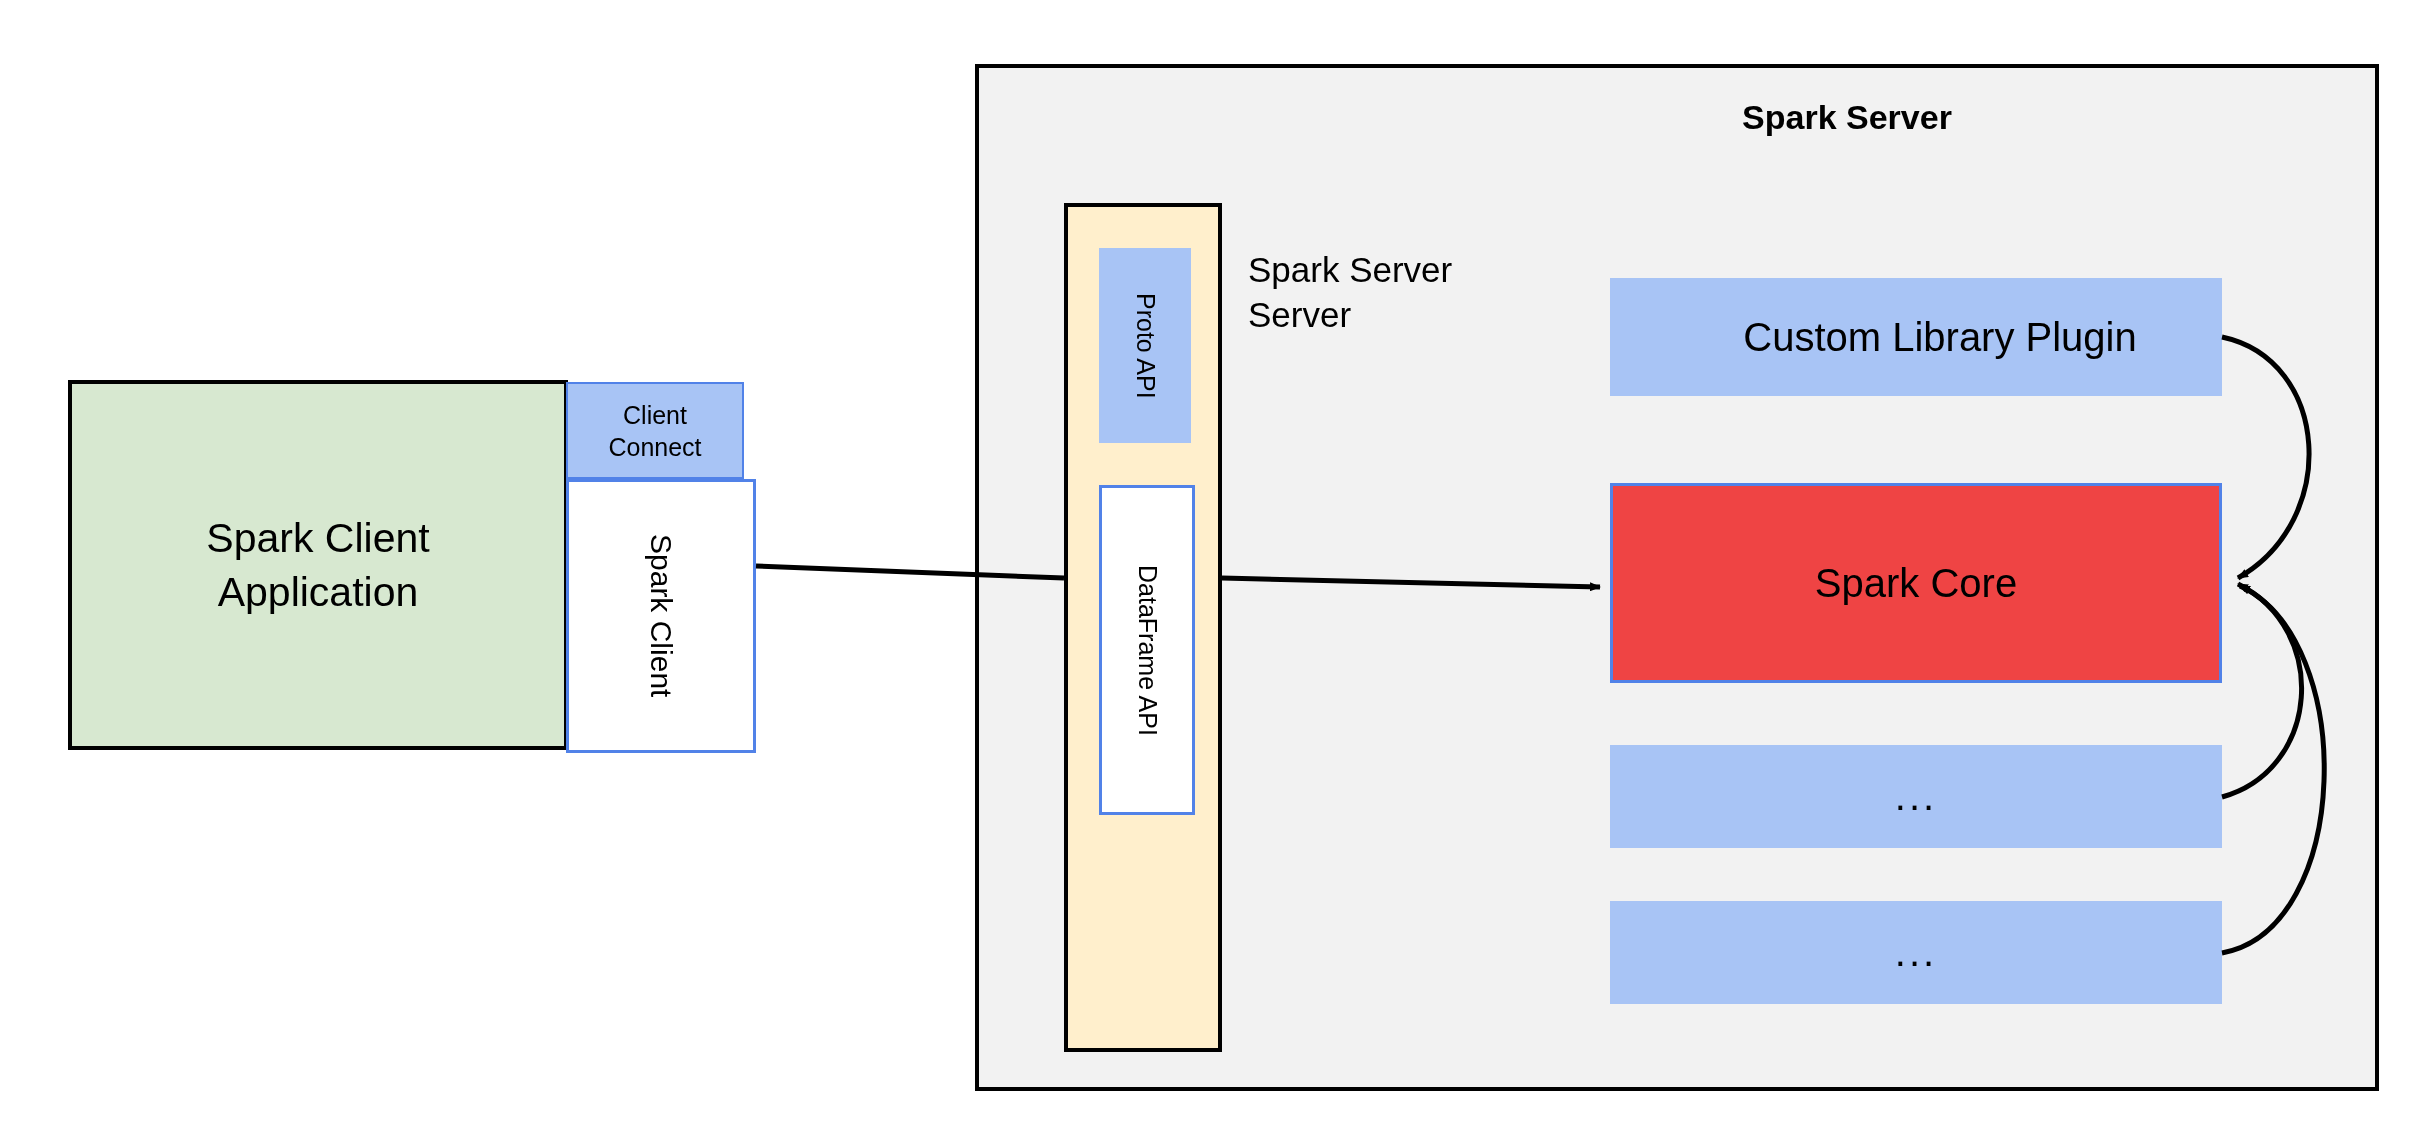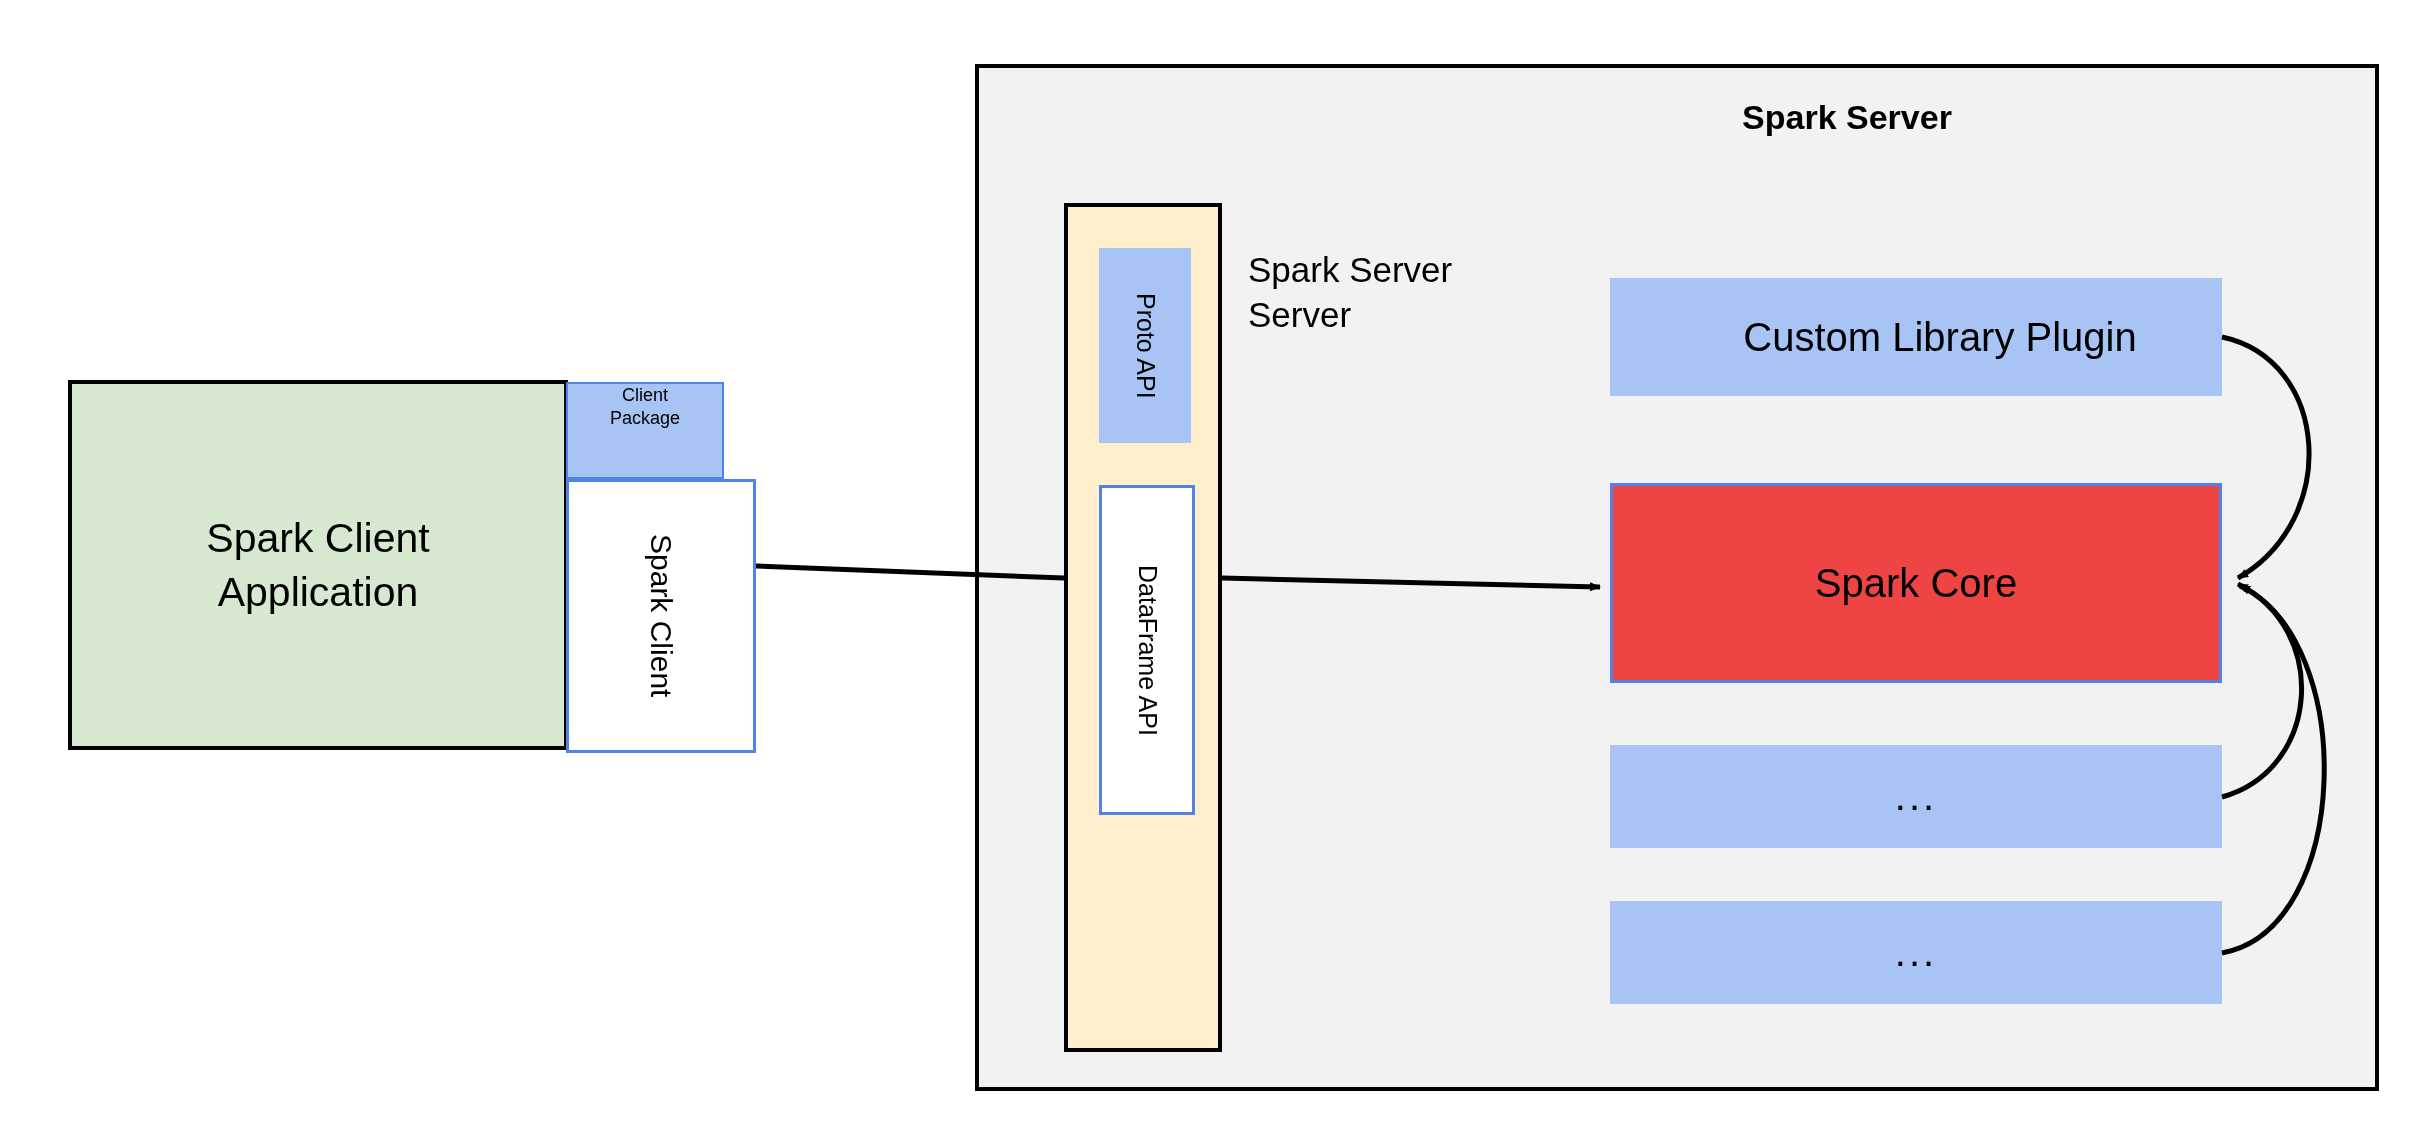--- a/index.html
+++ b/index.html
@@ -34,28 +34,29 @@
     justify-content: center;
     text-align: center;
     font-size: 41px;
     line-height: 1.32;
     color: #000000;
     z-index: 2;
   }
   .client-package-box {
     left: 566px;
     top: 382px;
-    width: 158px;
+    width: 178px;
     height: 97px;
     background: #a8c4f5;
     border: 2px solid #5182e8;
     display: flex;
-    justify-content: center;
-    text-align: center;
-    font-size: 18px;
+    align-items: center;
+    justify-content: center;
+    text-align: center;
+    font-size: 25px;
     line-height: 1.28;
     z-index: 3;
   }
   .spark-client-box {
     left: 566px;
     top: 479px;
     width: 190px;
     height: 274px;
     background: #ffffff;
     border: 3px solid #5182e8;
@@ -212,21 +213,21 @@
   <div class="node client-app-box">
     <div>
       <div>Spark Client</div>
       <div>Application</div>
     </div>
   </div>
 
   <div class="node client-package-box">
     <div>
       <div>Client</div>
-      <div>Package</div>
+      <div>Connect</div>
     </div>
   </div>
 
   <div class="node spark-client-box">
     <span class="vtext">Spark Client</span>
   </div>
 
 
   <div class="node connect-column"></div>
 

